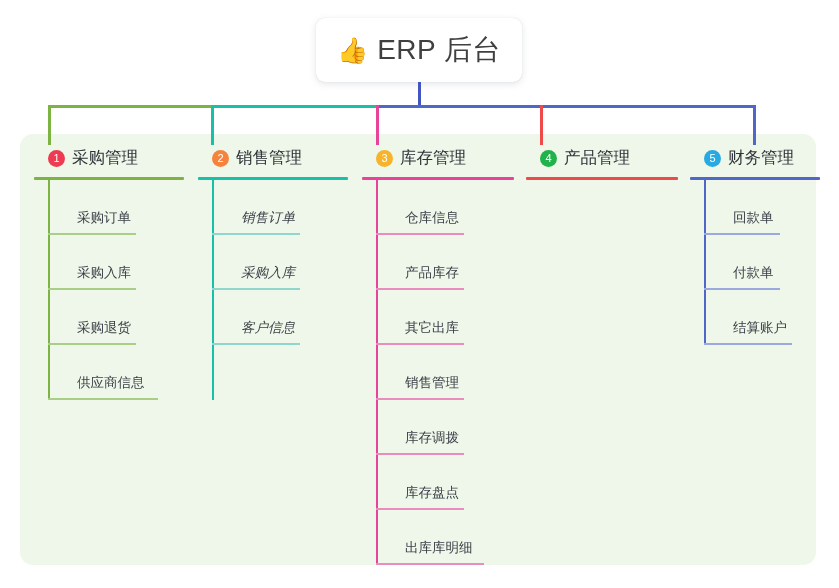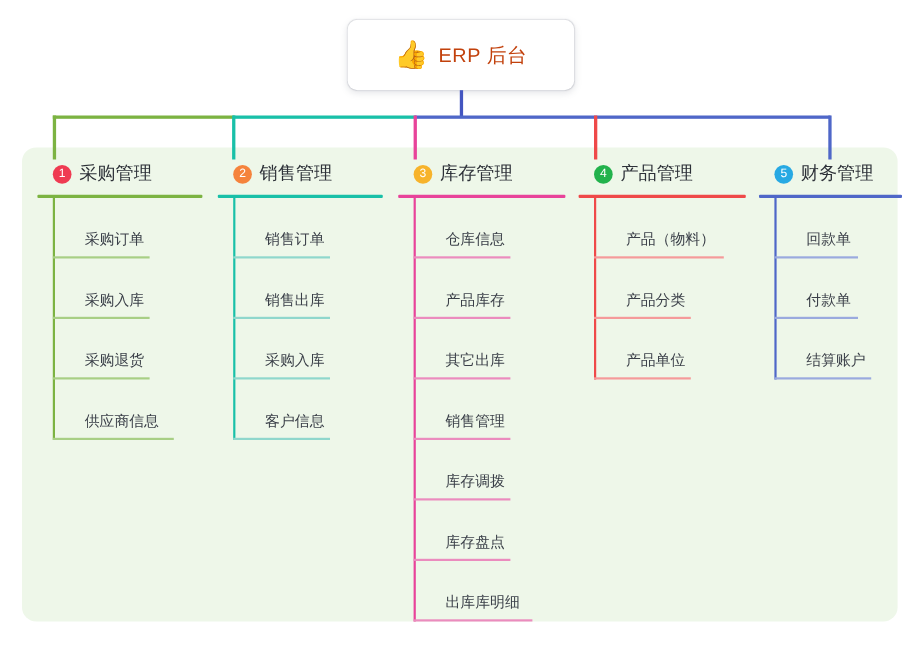--- a/index.html
+++ b/index.html
@@ -36,22 +36,22 @@
     justify-content: center;
     gap: 9px;
     box-sizing: border-box;
   }
   .root-emoji {
     font-size: 25px;
     line-height: 1;
     display: block;
   }
   .root-title {
-    font-size: 18px;
-    color: #c2410c;
+    font-size: 28px;
+    color: #404040;
     letter-spacing: 0.5px;
     white-space: nowrap;
   }
 
   
   .panel {
     position: absolute;
     left: 20px;
     top: 134px;
     width: 796px;
@@ -179,28 +179,24 @@
             <div class="leaf-rule" style="background: rgb(168, 207, 133); width: 110px;"></div>
           </div>
         </div>
       </div>
       <div class="col" style="left: 198px; width: 150px;">
         <div class="col-head">
           <span class="badge" style="background: rgb(245, 131, 60);">2</span>
           <span class="col-title">销售管理</span>
         </div>
         <div class="col-rule" style="background: rgb(25, 192, 168); width: 150px;"></div>
-        <div class="col-body" style="height: 220px;">
+        <div class="col-body" style="height: 220px; font-style: italic;">
           <div class="trunk" style="background: rgb(25, 192, 168); height: 220px;"></div>
           <div class="leaf">
             <span class="leaf-text">销售订单</span>
-            <div class="leaf-rule" style="background: rgb(143, 215, 204); width: 88px;"></div>
-          </div>
-          <div class="leaf">
-            <span class="leaf-text">销售出库</span>
             <div class="leaf-rule" style="background: rgb(143, 215, 204); width: 88px;"></div>
           </div>
           <div class="leaf">
             <span class="leaf-text">采购入库</span>
             <div class="leaf-rule" style="background: rgb(143, 215, 204); width: 88px;"></div>
           </div>
           <div class="leaf">
             <span class="leaf-text">客户信息</span>
             <div class="leaf-rule" style="background: rgb(143, 215, 204); width: 88px;"></div>
           </div>
@@ -243,35 +239,20 @@
             <div class="leaf-rule" style="background: rgb(235, 140, 190); width: 108px;"></div>
           </div>
         </div>
       </div>
       <div class="col" style="left: 526px; width: 152px;">
         <div class="col-head">
           <span class="badge" style="background: rgb(34, 178, 76);">4</span>
           <span class="col-title">产品管理</span>
         </div>
         <div class="col-rule" style="background: rgb(239, 73, 73); width: 152px;"></div>
-        <div class="col-body" style="height: 165px;">
-          <div class="trunk" style="background: rgb(239, 73, 73); height: 165px;"></div>
-          <div class="leaf">
-            <span class="leaf-text">产品（物料）</span>
-            <div class="leaf-rule" style="background: rgb(245, 154, 154); width: 118px;"></div>
-          </div>
-          <div class="leaf">
-            <span class="leaf-text">产品分类</span>
-            <div class="leaf-rule" style="background: rgb(245, 154, 154); width: 88px;"></div>
-          </div>
-          <div class="leaf">
-            <span class="leaf-text">产品单位</span>
-            <div class="leaf-rule" style="background: rgb(245, 154, 154); width: 88px;"></div>
-          </div>
-        </div>
       </div>
       <div class="col" style="left: 690px; width: 130px;">
         <div class="col-head">
           <span class="badge" style="background: rgb(39, 169, 227);">5</span>
           <span class="col-title">财务管理</span>
         </div>
         <div class="col-rule" style="background: rgb(79, 103, 200); width: 130px;"></div>
         <div class="col-body" style="height: 165px;">
           <div class="trunk" style="background: rgb(79, 103, 200); height: 165px;"></div>
           <div class="leaf">

